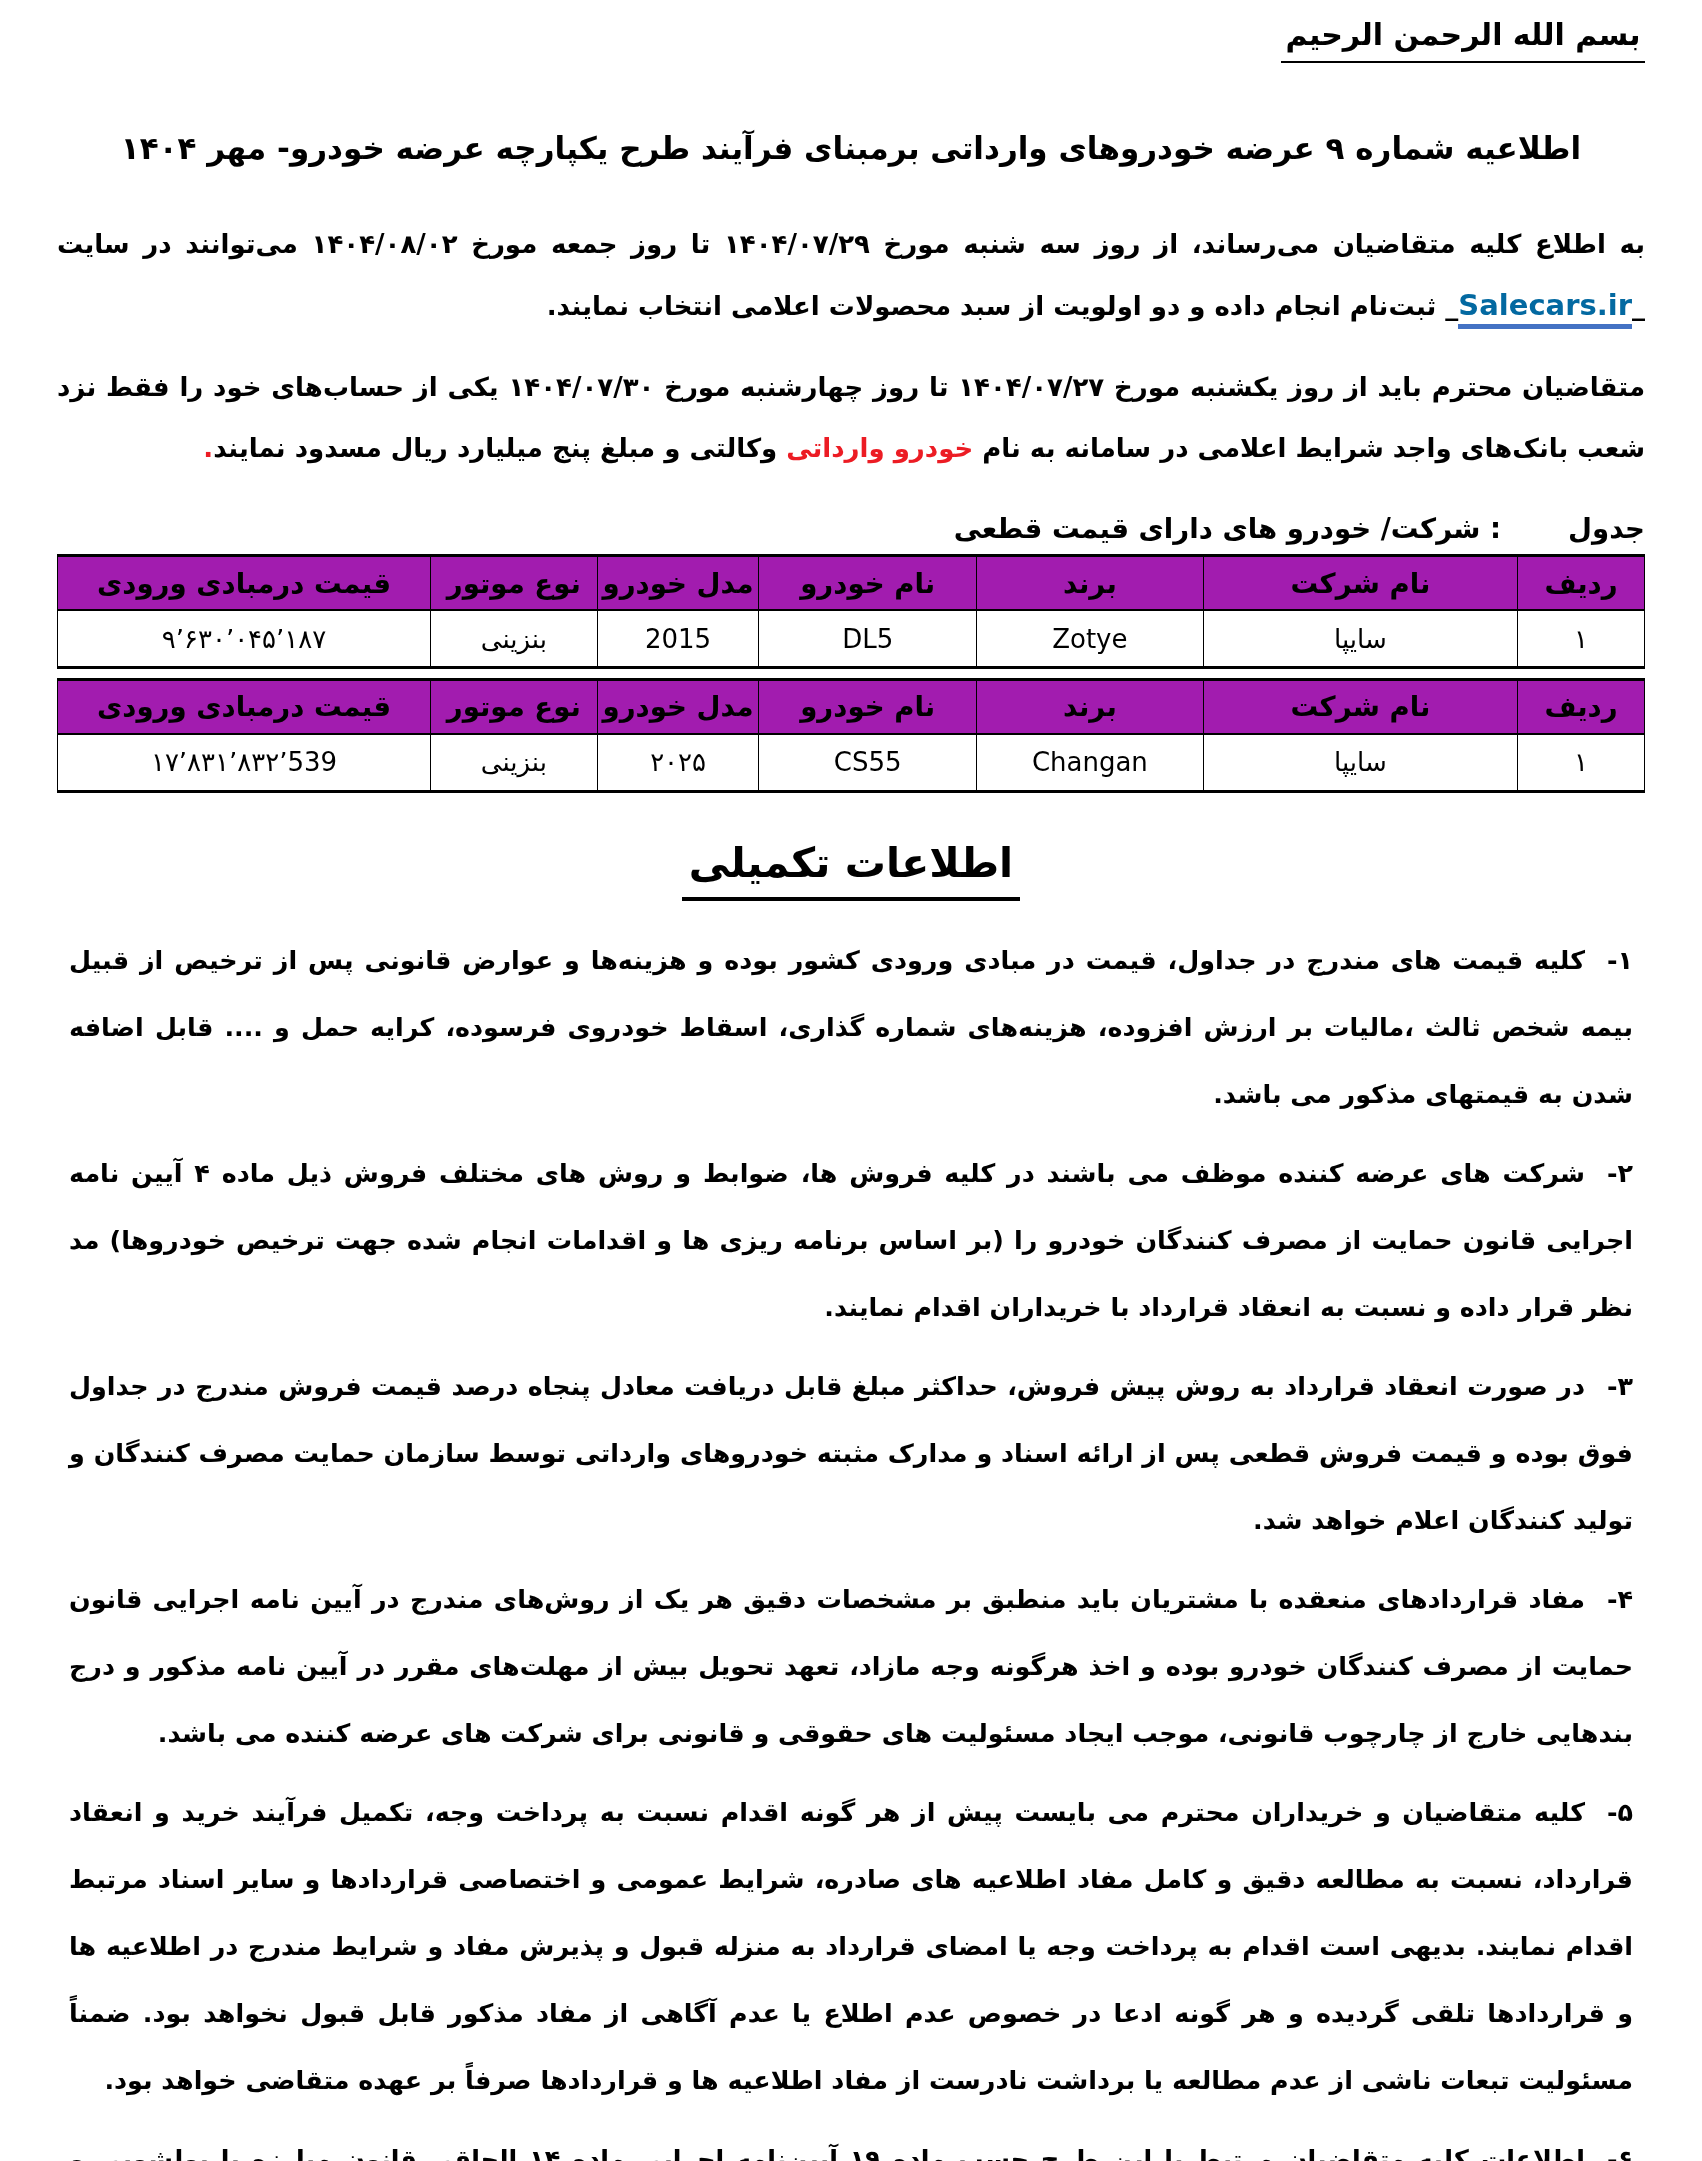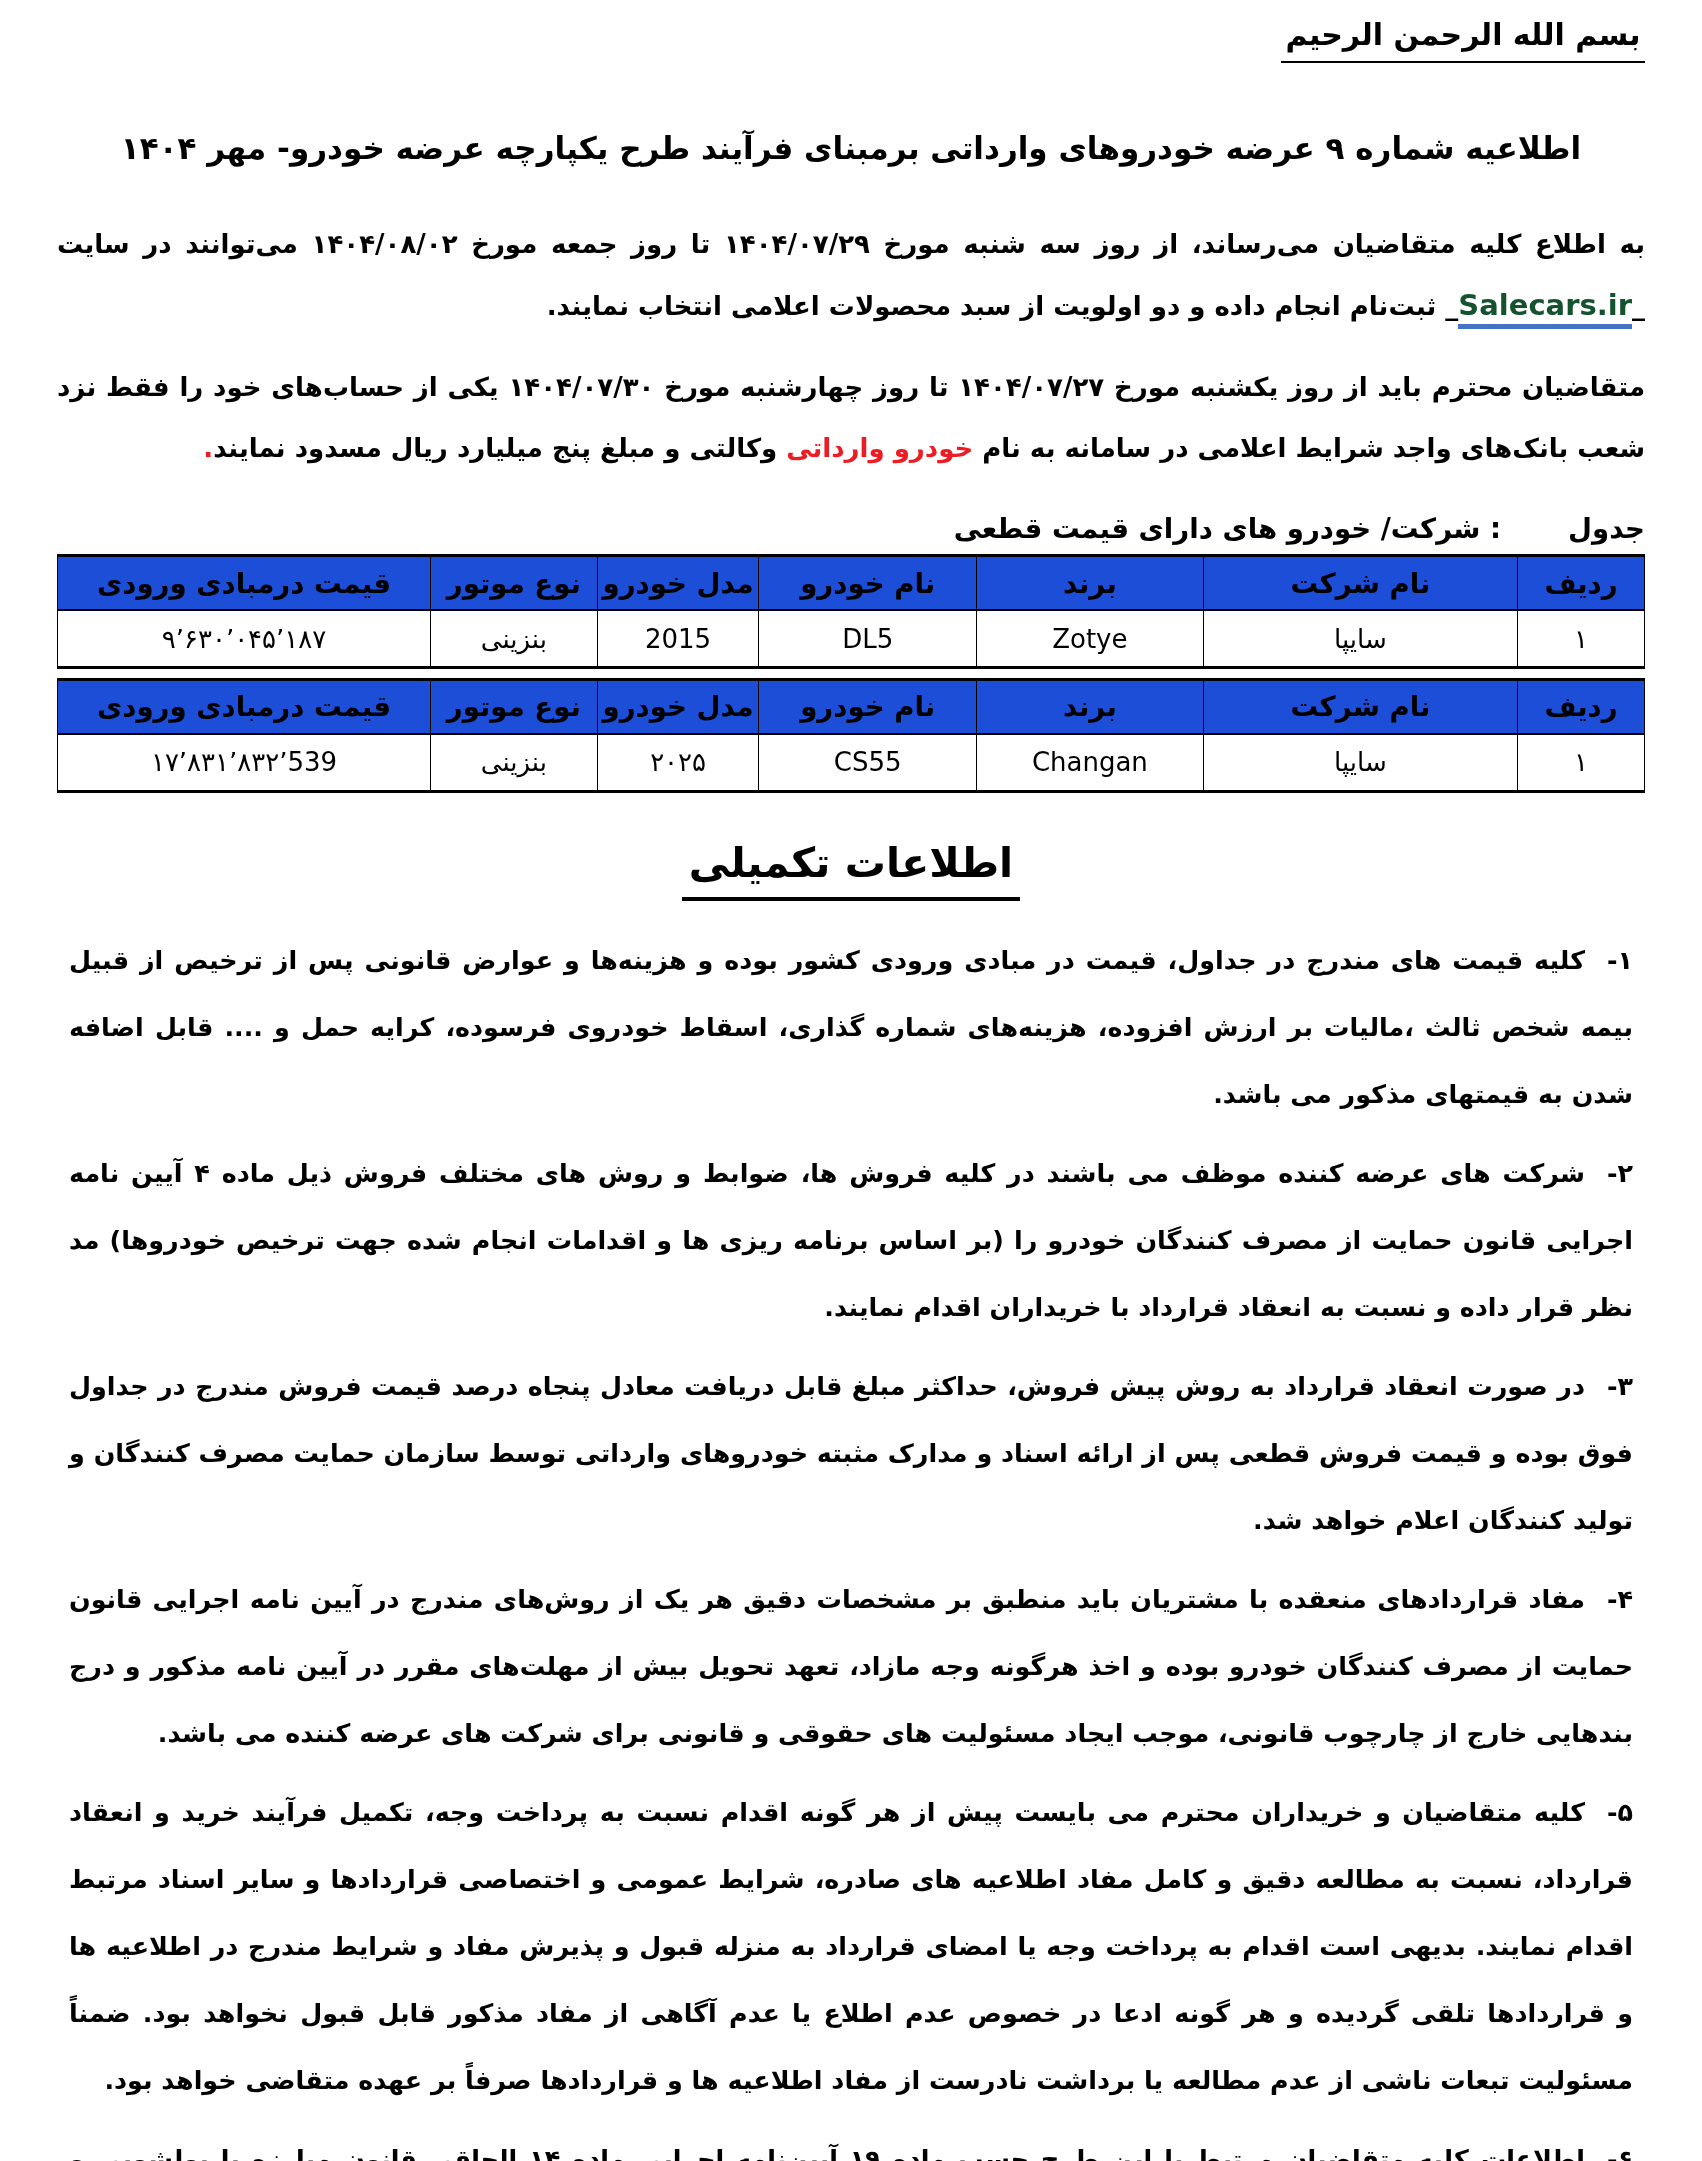--- a/index.html
+++ b/index.html
@@ -7,28 +7,28 @@
     width:1702px;height:2161px;background:#ffffff;overflow:hidden;
     font-family:"DejaVu Sans",sans-serif;direction:rtl;color:#000;
   }
   .page{box-sizing:border-box;width:1702px;height:2161px;padding:17.4px 57px 0 57px;}
   .bismillah{text-align:right;font-size:30px;font-weight:bold;}
   .bismillah .underlined{display:inline-block;border-bottom:2.9px solid #000;padding:0 4.4px 8.7px 4.4px;}
   .doc-title{margin-top:67px;text-align:center;font-size:31px;font-weight:bold;}
   .para{margin:0;margin-top:48px;font-size:26px;font-weight:bold;line-height:61px;text-align:justify;text-align-last:right;}
   .para.second{margin-top:20.3px;}
   .underscore{color:#000;font-weight:bold;}
-  .site-link{color:#14532d;font-weight:bold;border-bottom:5.8px solid #4472C4;padding-bottom:2.2px;font-size:29px;}
+  .site-link{color:#0369a1;font-weight:bold;border-bottom:5.8px solid #4472C4;padding-bottom:2.2px;font-size:29px;}
   .red-text{color:#EC1C24;}
   .caption{margin-top:33px;font-size:27.6px;font-weight:bold;}
   .caption .tab{display:inline-block;width:67px;}
   table.cars{width:100%;border-collapse:collapse;margin-top:8.7px;
     border-left:1.5px solid #000;border-right:1.5px solid #000;
     border-top:3.6px solid #000;border-bottom:3.6px solid #000;}
-  table.cars th{background:#1d4ed8;font-size:27.6px;font-weight:bold;height:52px;
+  table.cars th{background:#a21caf;font-size:27.6px;font-weight:bold;height:52px;
     border:1.5px solid #000;border-bottom:2.9px solid #000;text-align:center;padding:0 4.4px;}
   table.cars td{font-size:26px;font-weight:normal;height:55px;border:1.5px solid #000;text-align:center;padding:0 4.4px;}
   .section-heading{margin-top:46px;text-align:center;font-size:41px;font-weight:bold;}
   .section-heading .underlined{display:inline-block;border-bottom:4.4px solid #000;padding:0 7.3px 10.2px 7.3px;}
   .items{margin-top:26px;}
   .item{margin:12px;font-size:25.4px;font-weight:bold;line-height:67px;text-align:justify;text-align-last:right;}
   .item .num{margin-left:22px;}
 </style>
 </head>
 <body>

